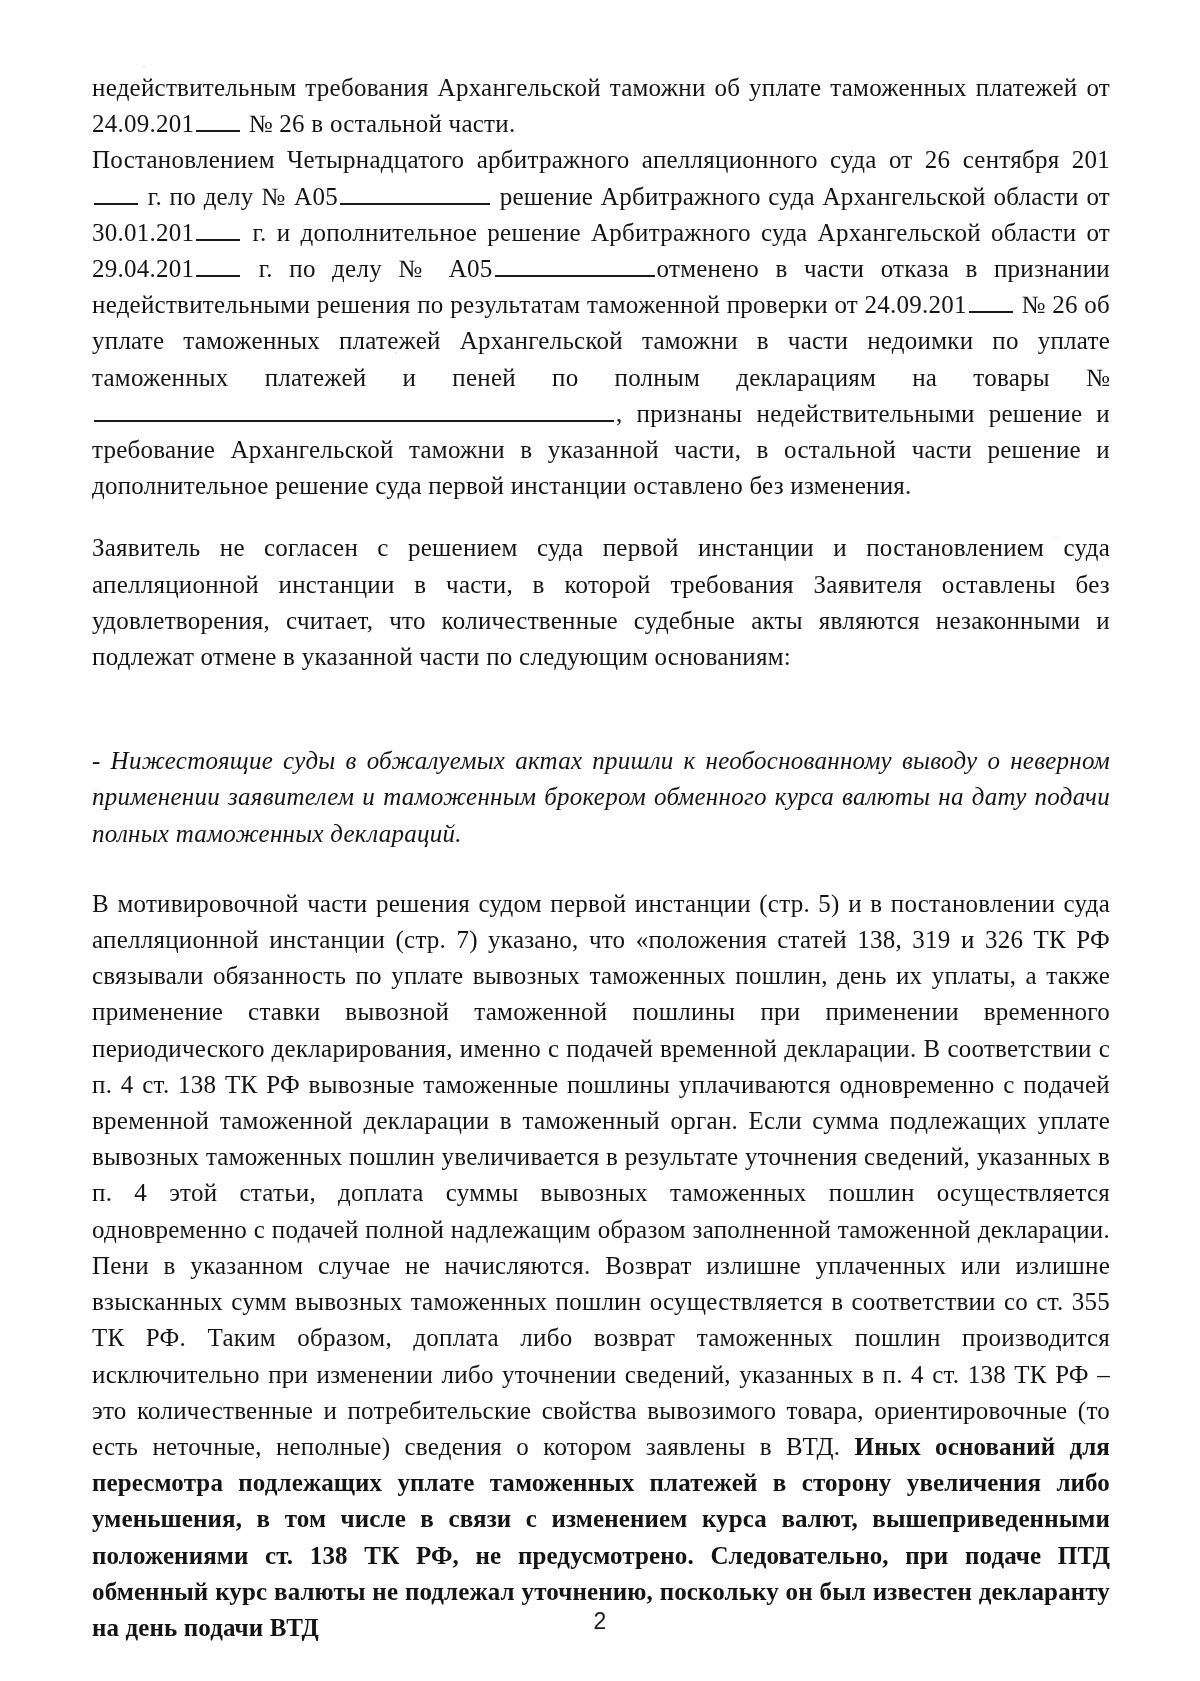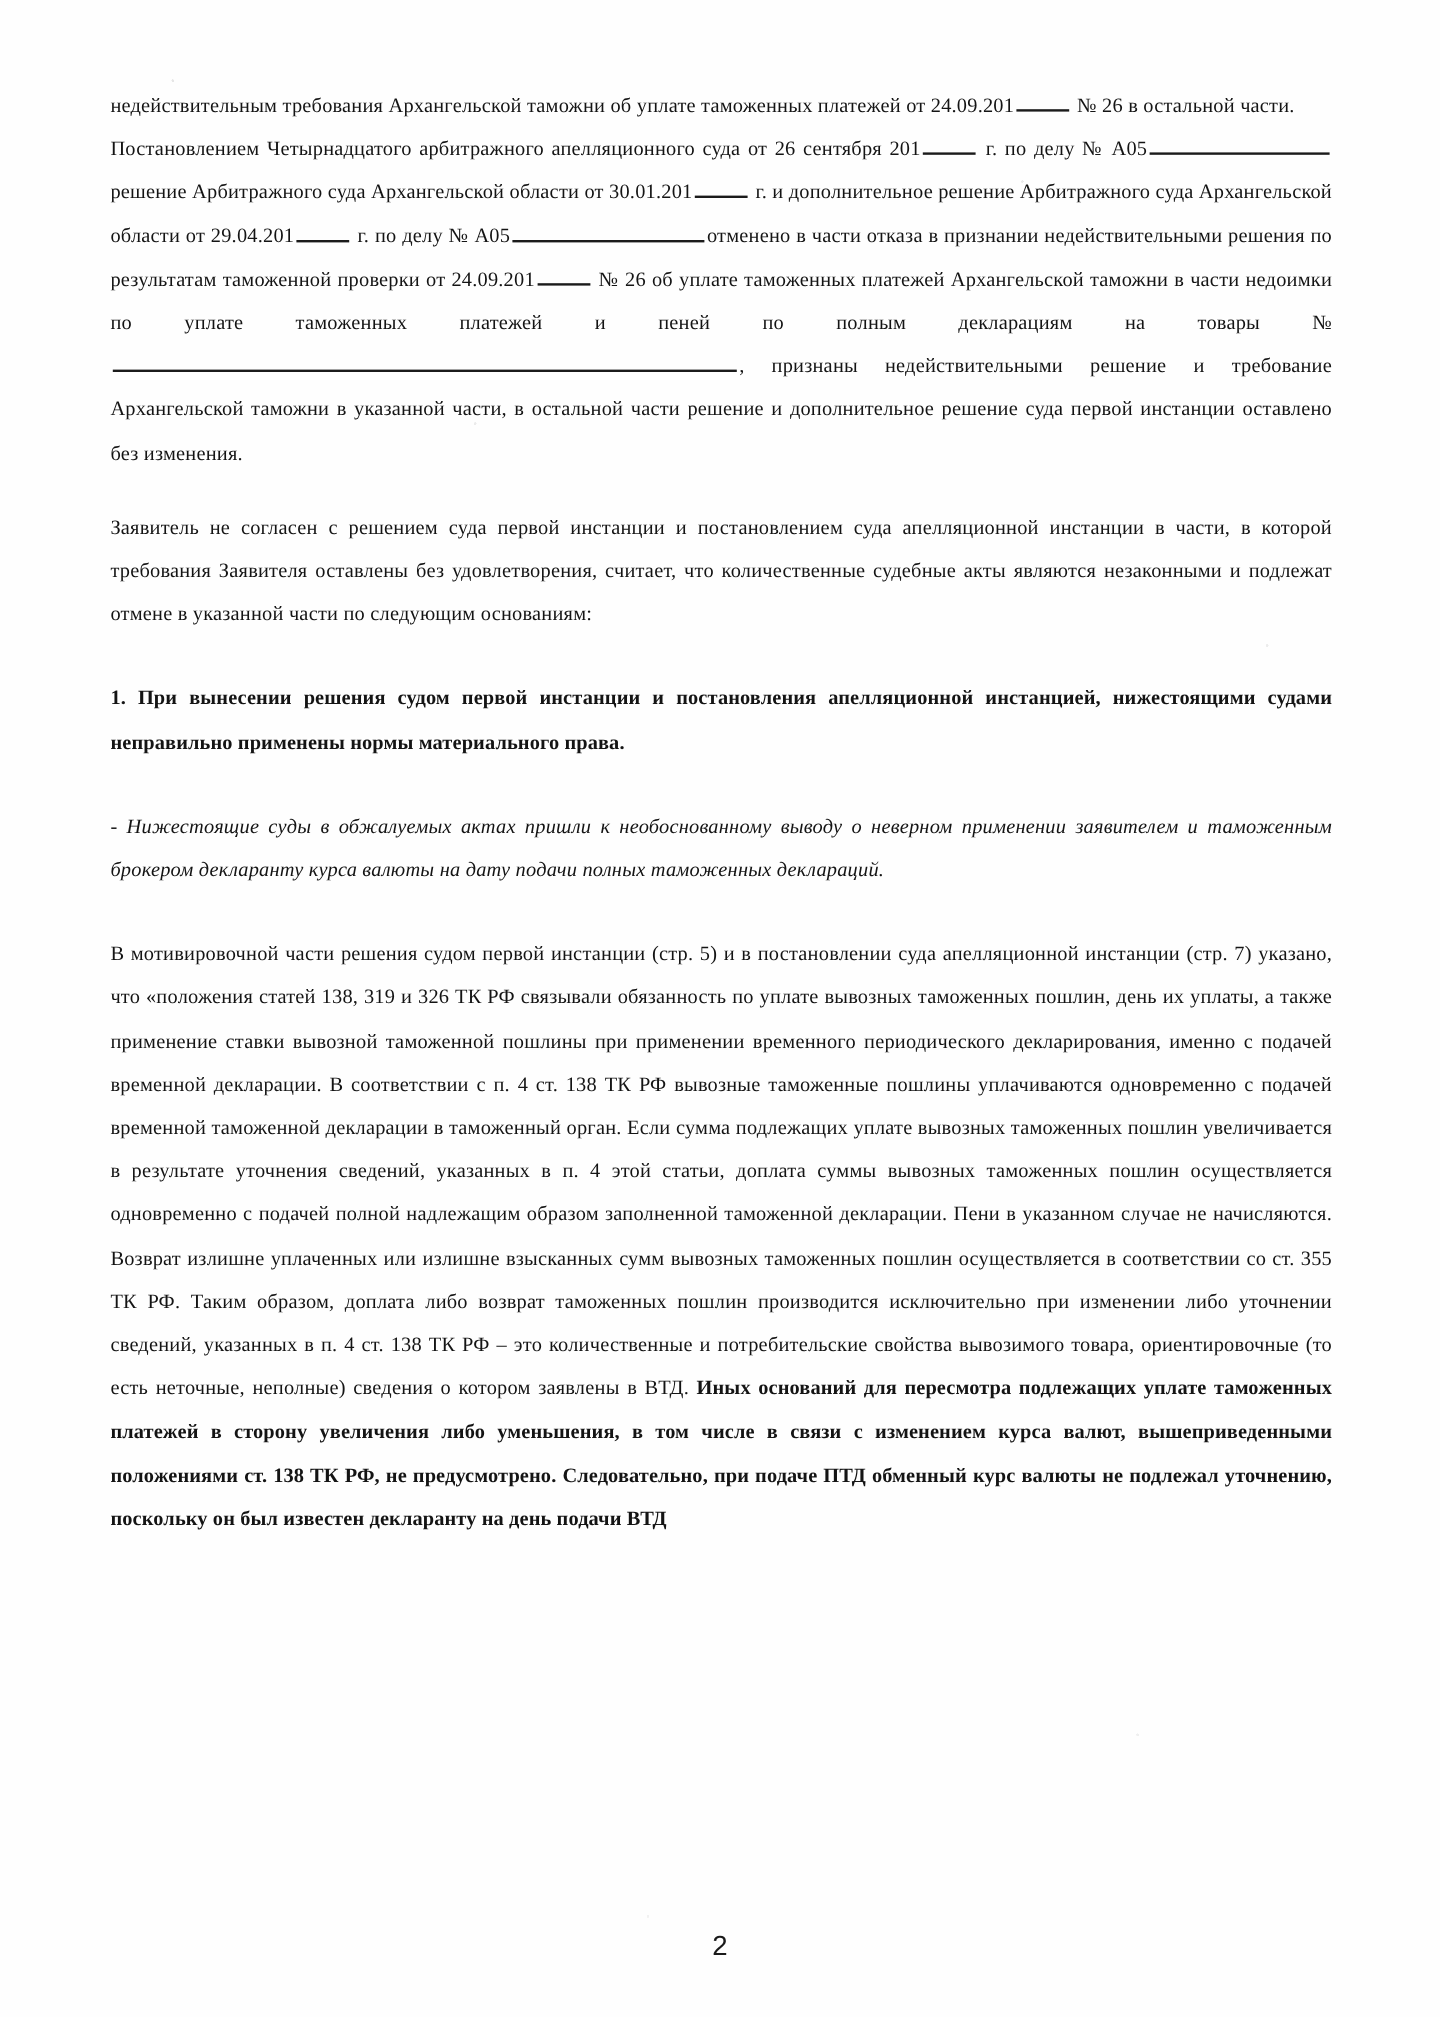--- a/index.html
+++ b/index.html
@@ -22,21 +22,21 @@
     overflow: hidden;
   }
   .page-inner {
     position: absolute;
     left: 92px;
     top: 70px;
     width: 1018px;
   }
   p {
     margin: 0;
-    font-size: 17px;
+    font-size: 25px;
     line-height: 36.2px;
     text-align: justify;
     text-justify: inter-word;
     letter-spacing: 0.01em;
     color: #141414;
   }
   p.flush { text-indent: 0; }
   .gap-md { height: 26px; }
   .gap-lg { height: 34px; }
   .bold {
@@ -95,25 +95,24 @@
     <p class="flush"><span>недействительным требования Архангельской таможни об уплате таможенных платежей от 24.09.201</span><span class="blank w-xs"></span> <span>№ 26 в остальной части.</span></p>
 
     <p class="flush"><span> Постановлением Четырнадцатого арбитражного апелляционного суда  от 26 сентября 201</span><span class="blank w-xs"></span> <span>г. по делу № А05</span><span class="blank w-md"></span> <span>решение Арбитражного суда Архангельской области от 30.01.201</span><span class="blank w-xs"></span> <span>г. и дополнительное решение Арбитражного суда Архангельской области от 29.04.201</span><span class="blank w-xs"></span> <span>г. по делу № А05</span><span class="blank w-lg"></span><span>отменено в части отказа в признании недействительными  решения по результатам таможенной проверки от 24.09.201</span><span class="blank w-xs"></span> <span>№ 26 об уплате таможенных платежей Архангельской таможни в части недоимки по уплате таможенных платежей и пеней по полным декларациям на товары №</span><span class="blank w-xxl"></span><span>, признаны недействительными решение и требование Архангельской таможни в указанной части, в остальной части решение и дополнительное решение суда первой инстанции оставлено без изменения.</span></p>
 
     <div class="gap-md"></div>
 
     <p class="flush">Заявитель не согласен с решением суда первой инстанции и постановлением  суда апелляционной инстанции в части, в которой требования Заявителя оставлены без удовлетворения, считает, что количественные судебные акты являются незаконными и  подлежат отмене в указанной части по следующим основаниям:</p>
 
     <div class="gap-lg"></div>
 
-    <p class="flush bold">1.      При вынесении решения судом первой инстанции и   постановления апелляционной инстанцией, нижестоящими судами неправильно применены  нормы материального права.</p>
 
     <div class="gap-lg"></div>
 
-    <p class="flush italic">- Нижестоящие суды в обжалуемых актах пришли к необоснованному выводу о неверном применении заявителем и таможенным брокером декларанту курса валюты на дату подачи полных таможенных деклараций.</p>
+    <p class="flush italic">- Нижестоящие суды в обжалуемых актах пришли к необоснованному выводу о неверном применении заявителем и таможенным брокером обменного курса валюты на дату подачи полных таможенных деклараций.</p>
 
     <div class="gap-lg"></div>
 
     <p class="flush"><span>В мотивировочной части решения судом первой инстанции (стр. 5)  и в постановлении суда апелляционной инстанции (стр. 7) указано, что «положения статей 138, 319 и 326 ТК РФ связывали обязанность по уплате вывозных таможенных пошлин, день их уплаты, а также применение ставки вывозной таможенной пошлины при применении временного периодического декларирования, именно с подачей временной декларации. В соответствии с п. 4 ст. 138 ТК РФ вывозные таможенные пошлины уплачиваются одновременно с подачей временной таможенной декларации в таможенный орган. Если сумма подлежащих уплате вывозных таможенных пошлин увеличивается в результате уточнения сведений, указанных в п. 4 этой статьи, доплата суммы вывозных таможенных пошлин осуществляется одновременно с подачей полной надлежащим образом заполненной таможенной декларации. Пени в указанном случае не начисляются. Возврат излишне уплаченных или излишне взысканных сумм вывозных таможенных пошлин осуществляется в соответствии со  ст. 355  ТК РФ. Таким образом, доплата либо возврат таможенных пошлин производится исключительно при изменении либо уточнении сведений, указанных в п. 4 ст. 138 ТК РФ – это количественные и потребительские свойства вывозимого товара, ориентировочные (то есть неточные, неполные) сведения о котором заявлены в ВТД. </span><span class="bold">Иных оснований для пересмотра подлежащих уплате таможенных платежей в сторону увеличения либо уменьшения, в том числе в связи с изменением курса валют, вышеприведенными положениями ст. 138 ТК РФ, не предусмотрено. Следовательно, при подаче ПТД обменный курс валюты не подлежал уточнению, поскольку он был известен декларанту на день подачи ВТД</span></p>
 
   </div>
 
   <div class="page-number">2</div>
   <div class="scan-noise"></div>
 </div>

